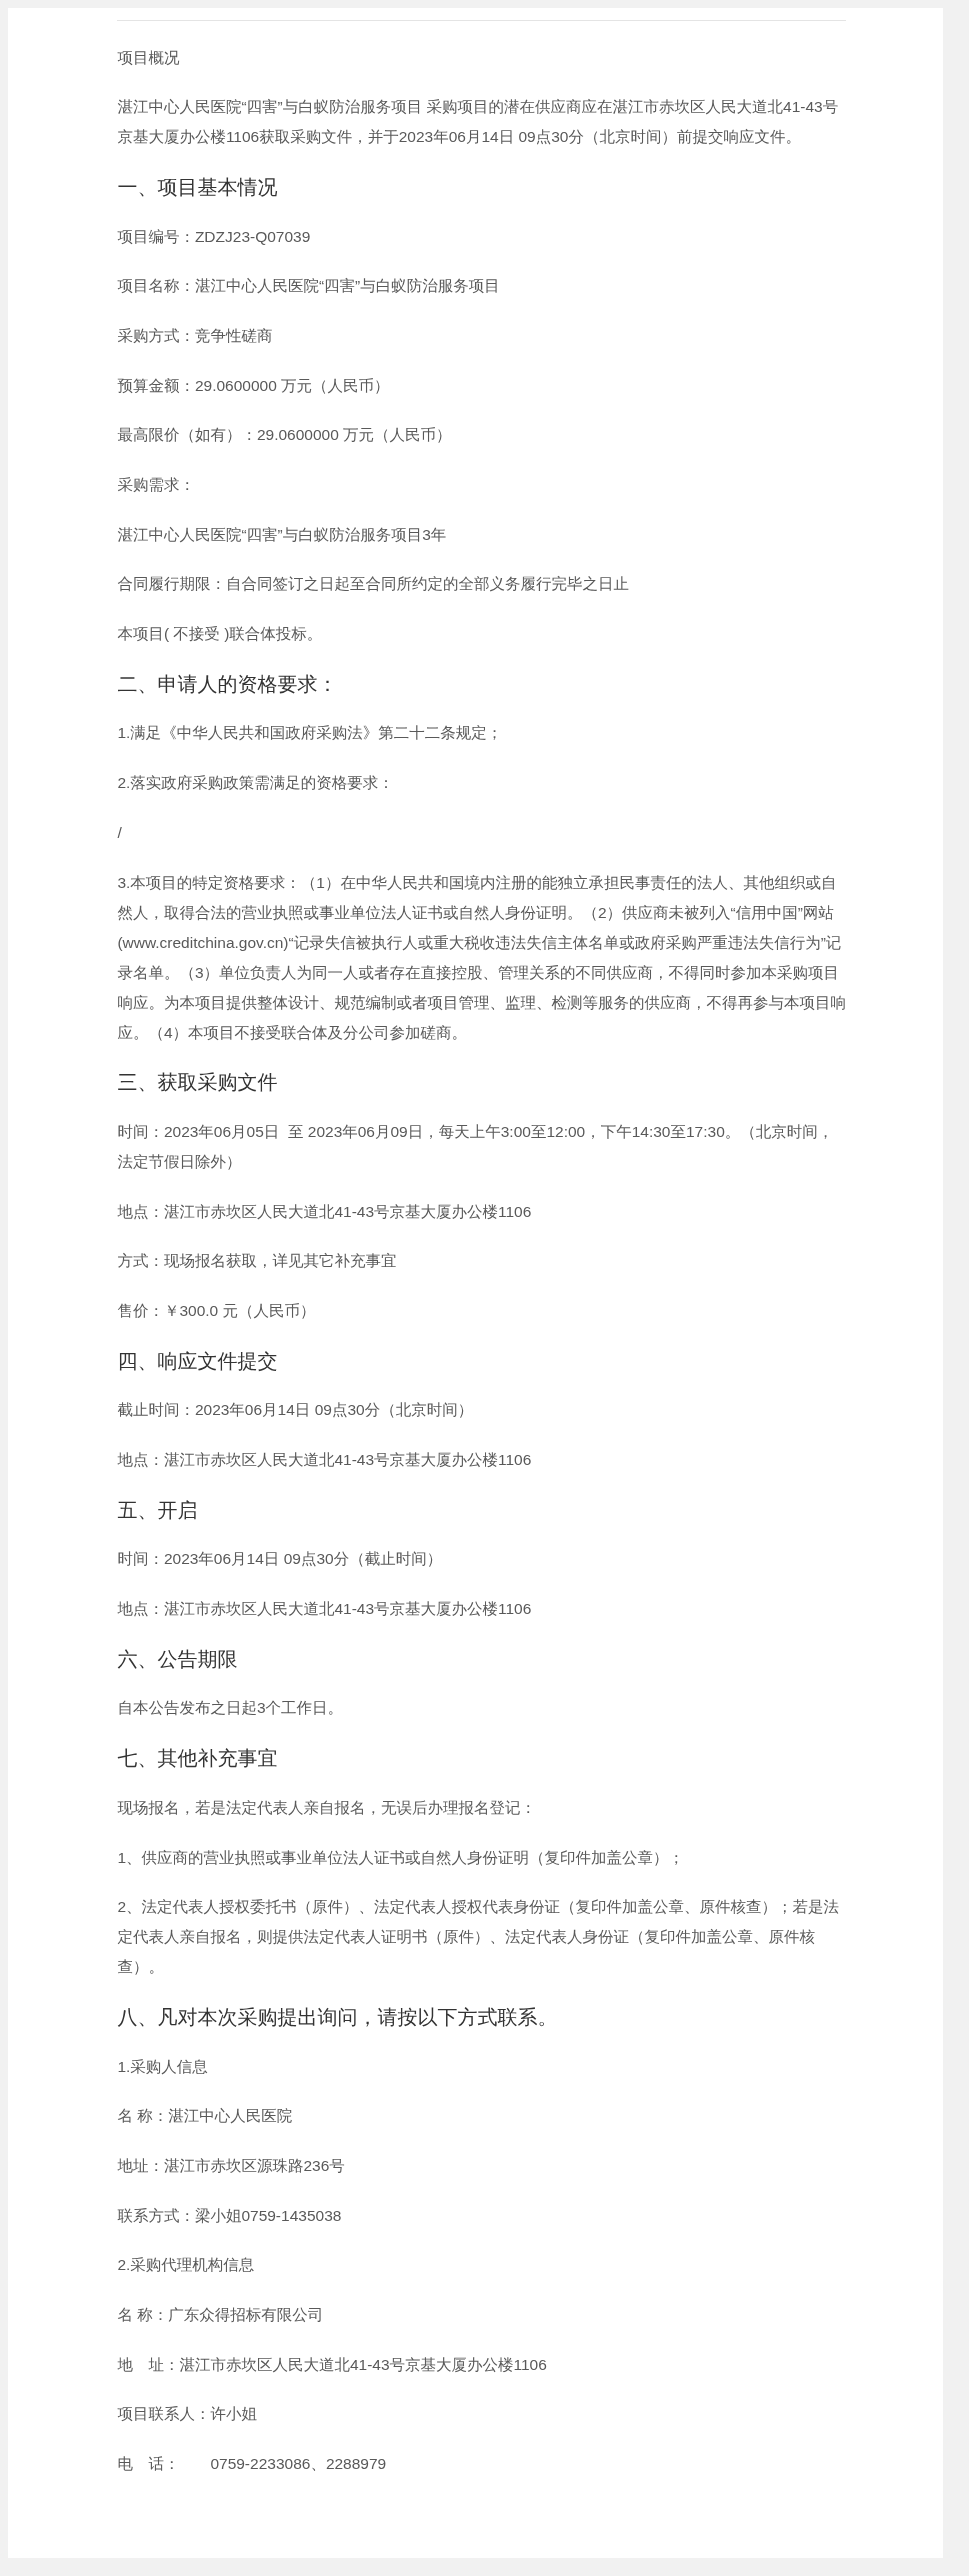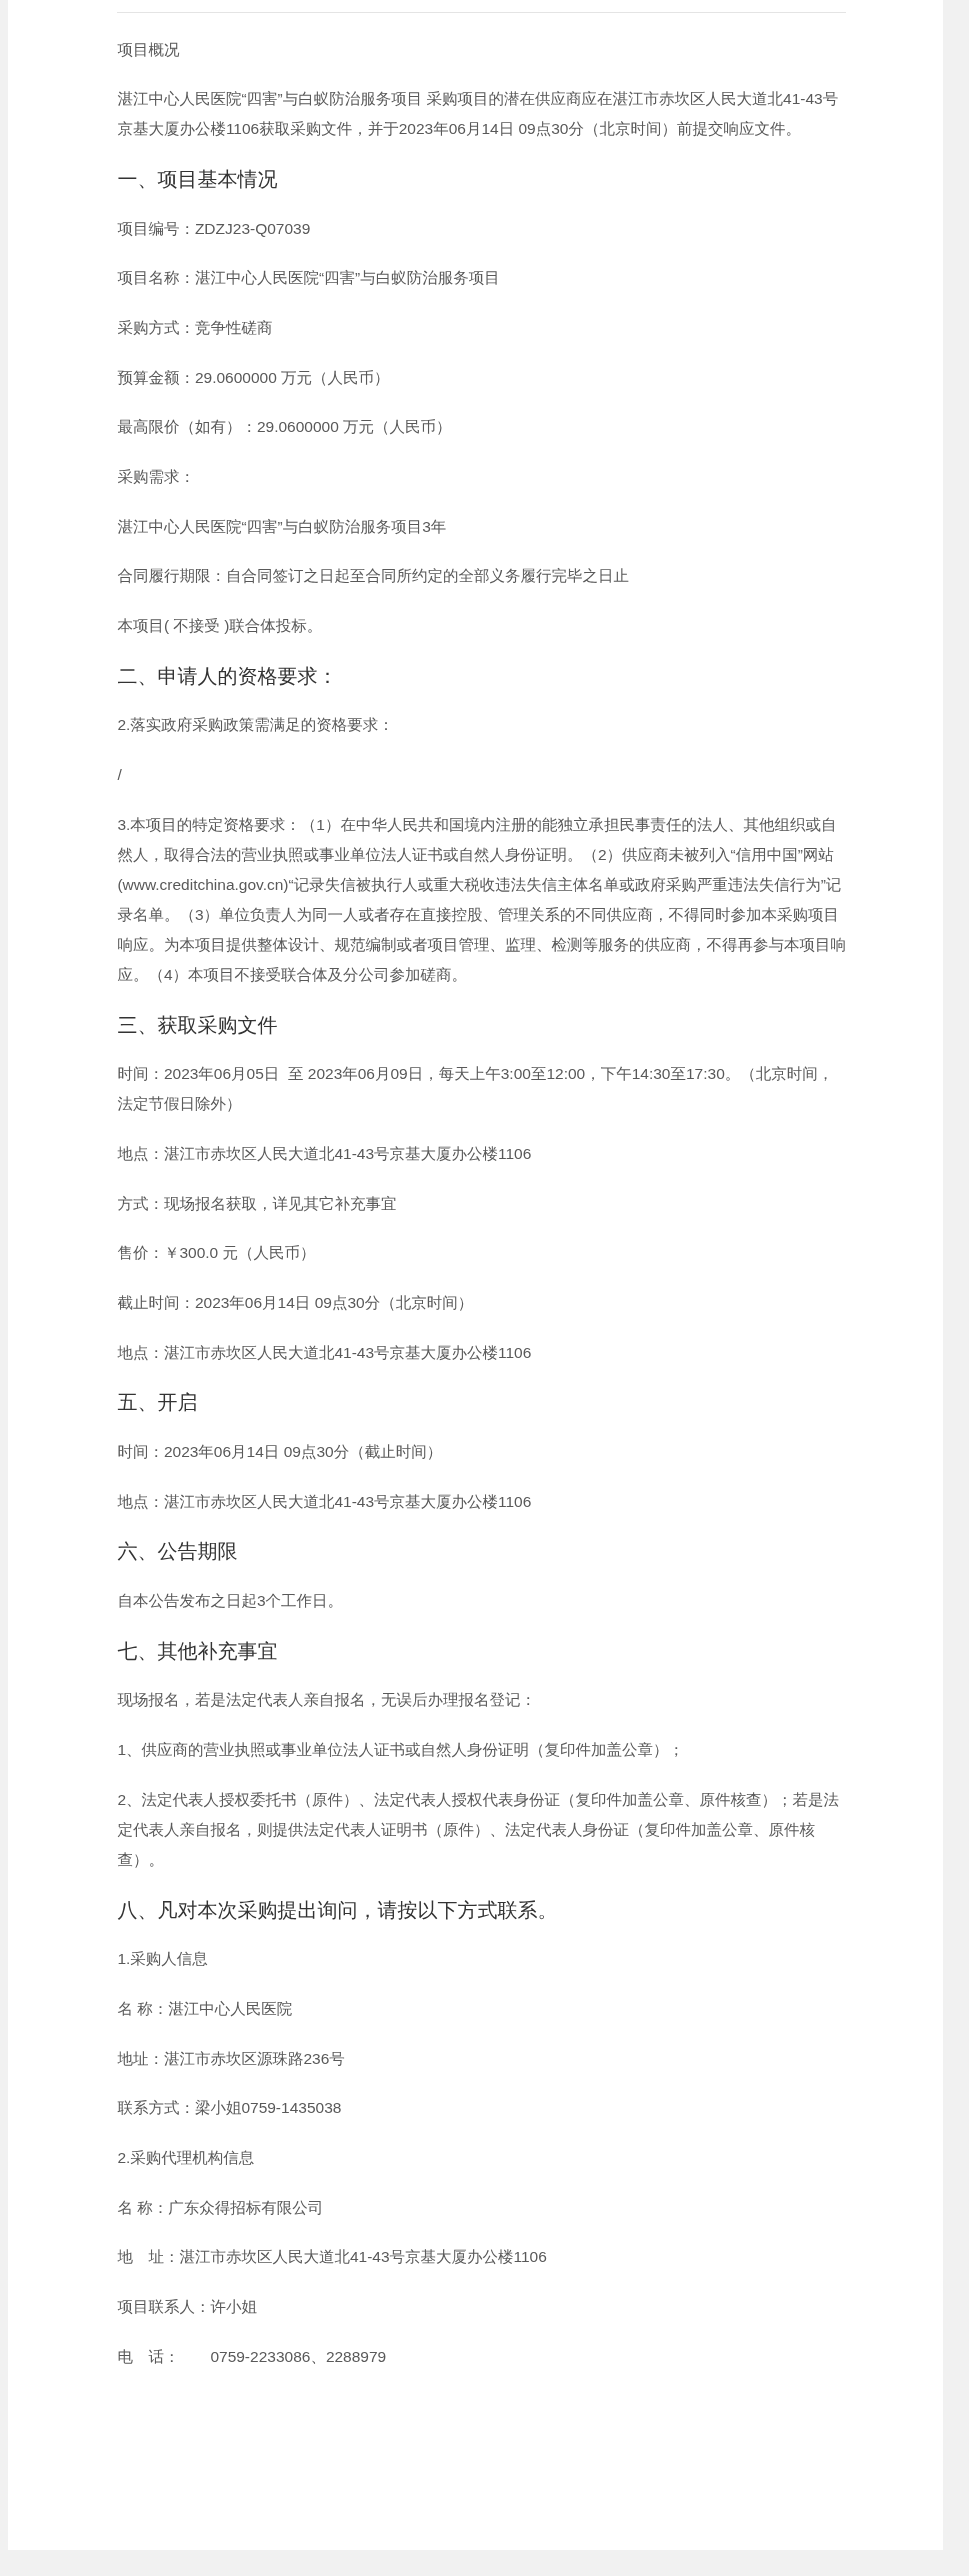--- a/index.html
+++ b/index.html
@@ -10,21 +10,21 @@
     --heading-text:#333333;
   }
   html,body{margin:0;padding:0;}
   body{
     width:969px;height:2576px;
     background:var(--gutter);
     position:relative;
     font-family:"Liberation Sans","DejaVu Sans",sans-serif;
   }
   .card{
-    position:absolute;left:8.4px;top:0;
+    position:absolute;left:8.4px;top:8px;
     width:935px;height:2550px;
     background:var(--card);
   }
   .content{
     margin-left:109px;
     width:729px;
   }
   .divider{
     border:none;height:0;
     border-top:0.9px solid var(--divider);
@@ -63,30 +63,32 @@
     <p class="block">项目名称：湛江中心人民医院“四害”与白蚁防治服务项目</p>
     <p class="block">采购方式：竞争性磋商</p>
     <p class="block">预算金额：29.0600000 万元（人民币）</p>
     <p class="block">最高限价（如有）：29.0600000 万元（人民币）</p>
     <p class="block">采购需求：</p>
     <p class="block">湛江中心人民医院“四害”与白蚁防治服务项目3年</p>
     <p class="block">合同履行期限：自合同签订之日起至合同所约定的全部义务履行完毕之日止</p>
     <p class="block">本项目( 不接受 )联合体投标。</p>
 
     <h2 class="sec-title">二、申请人的资格要求：</h2>
+    <p class="block">1.满足《中华人民共和国政府采购法》第二十二条规定；</p>
     <p class="block">2.落实政府采购政策需满足的资格要求：</p>
     <p class="block">/</p>
     <p class="block">3.本项目的特定资格要求：（1）在中华人民共和国境内注册的能独立承担民事责任的法人、其他组织或自然人，取得合法的营业执照或事业单位法人证书或自然人身份证明。（2）供应商未被列入“信用中国”网站(www.creditchina.gov.cn)“记录失信被执行人或重大税收违法失信主体名单或政府采购严重违法失信行为”记录名单。（3）单位负责人为同一人或者存在直接控股、管理关系的不同供应商，不得同时参加本采购项目响应。为本项目提供整体设计、规范编制或者项目管理、监理、检测等服务的供应商，不得再参与本项目响应。（4）本项目不接受联合体及分公司参加磋商。</p>
 
     <h2 class="sec-title">三、获取采购文件</h2>
     <p class="block">时间：2023年06月05日  至 2023年06月09日，每天上午3:00至12:00，下午14:30至17:30。（北京时间，法定节假日除外）</p>
     <p class="block">地点：湛江市赤坎区人民大道北41-43号京基大厦办公楼1106</p>
     <p class="block">方式：现场报名获取，详见其它补充事宜</p>
     <p class="block">售价：￥300.0 元（人民币）</p>
 
+    <h2 class="sec-title">四、响应文件提交</h2>
     <p class="block">截止时间：2023年06月14日 09点30分（北京时间）</p>
     <p class="block">地点：湛江市赤坎区人民大道北41-43号京基大厦办公楼1106</p>
 
     <h2 class="sec-title">五、开启</h2>
     <p class="block">时间：2023年06月14日 09点30分（截止时间）</p>
     <p class="block">地点：湛江市赤坎区人民大道北41-43号京基大厦办公楼1106</p>
 
     <h2 class="sec-title">六、公告期限</h2>
     <p class="block">自本公告发布之日起3个工作日。</p>
 

